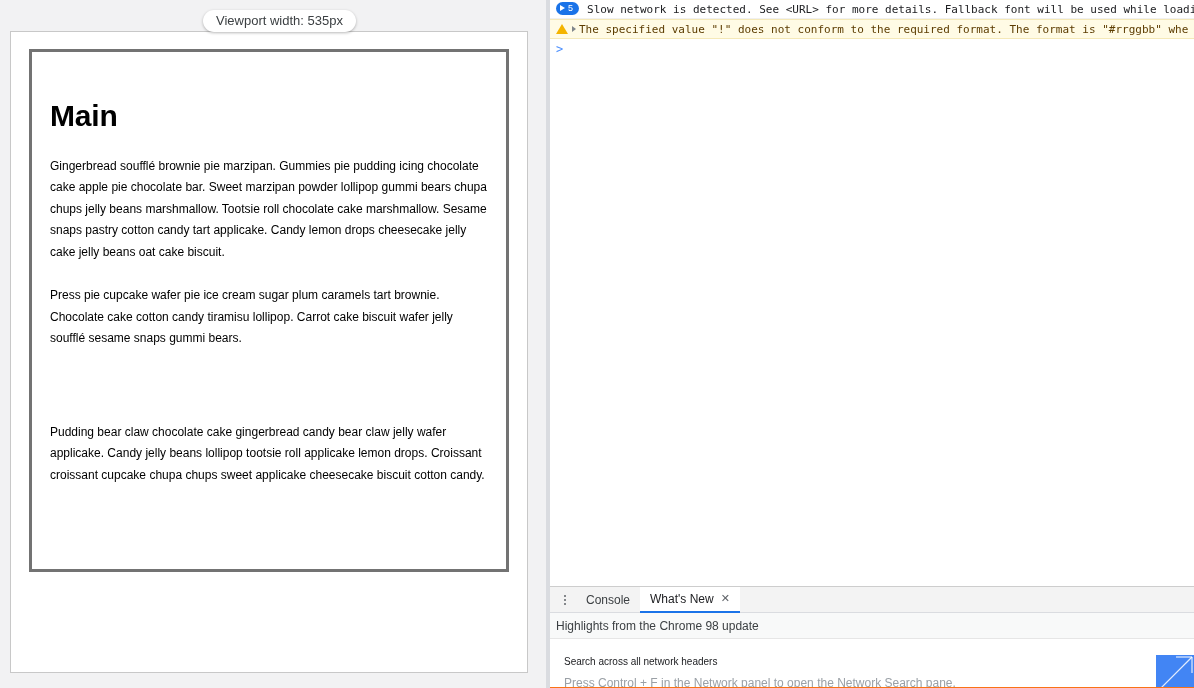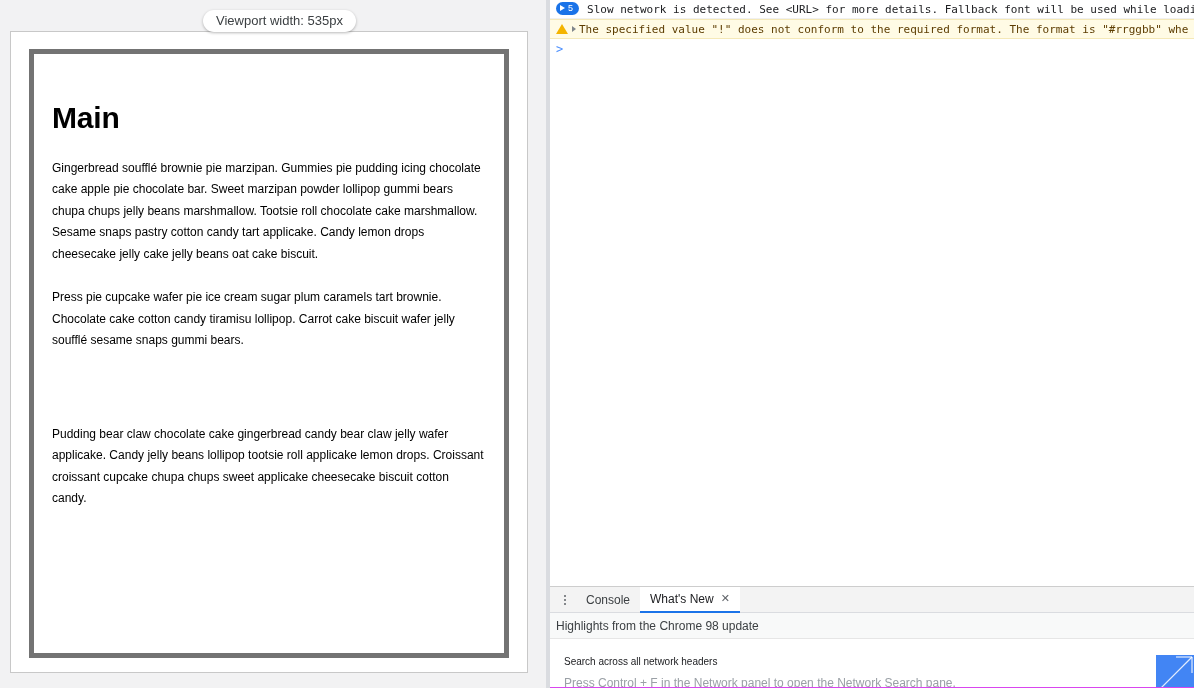--- a/index.html
+++ b/index.html
@@ -64,23 +64,23 @@
     border: 1px solid #c8c8c8;
     box-sizing: border-box;
     overflow: hidden;
   }
 
   #page-content-card {
     position: absolute;
     left: 18px;
     top: 17px;
     width: 480px;
-    height: 609px;
-    background: #ffffff;
-    border: 5px solid #737373;
+    height: 523px;
+    background: #ffffff;
+    border: 3px solid #737373;
     box-sizing: border-box;
     overflow: hidden;
   }
 
   .page-inner {
     padding: 22px 18px 0 18px;
   }
 
   .pg-h1 {
     font-size: 30px;
@@ -215,21 +215,21 @@
     font-family: "DejaVu Sans Mono", monospace;
   }
 
   
   #drawer {
     position: absolute;
     left: 0;
     top: 586px;
     width: 644px;
     height: 102px;
-    background: #d946ef;
+    background: #f97316;
     border-top: 1px solid #cdcdcd;
     box-sizing: border-box;
     overflow: hidden;
   }
 
   #drawer-tabbar {
     position: relative;
     height: 26px;
     background: #f3f3f3;
     border-bottom: 1px solid #dadce0;

